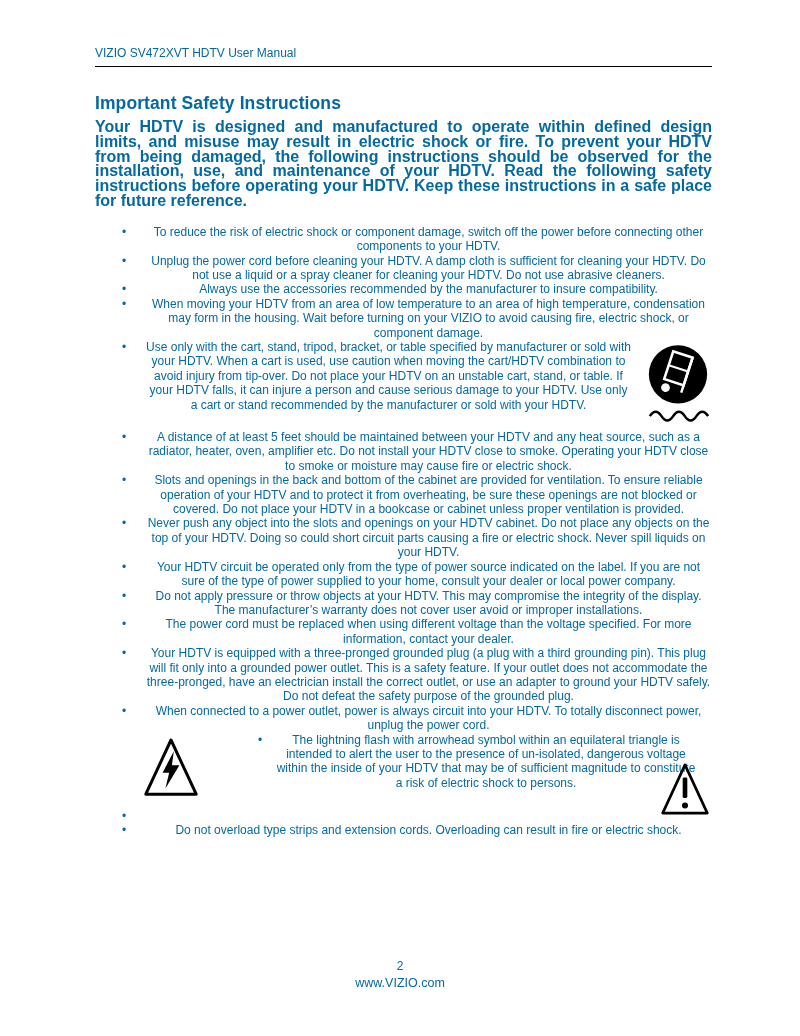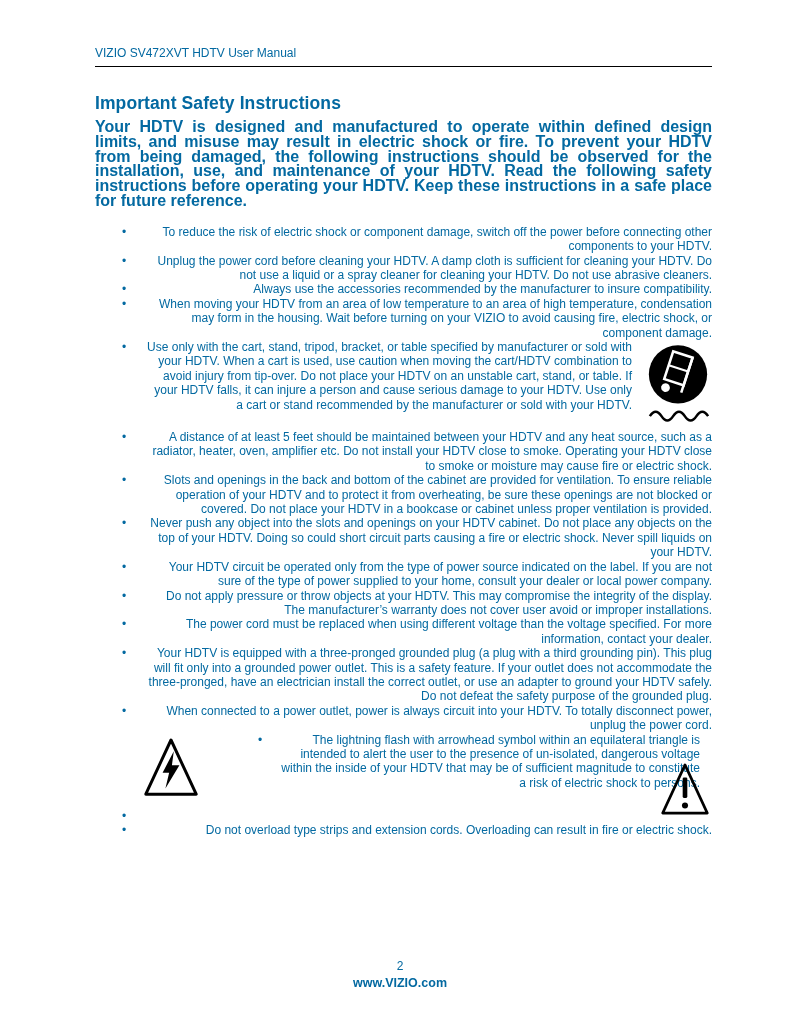--- a/index.html
+++ b/index.html
@@ -7,36 +7,36 @@
     width:800px;height:1036px;margin:0 auto;background:#ffffff;color:#0369a1;
     font-family:"Liberation Sans",sans-serif;position:relative;box-sizing:border-box;
     padding:46px 88px 0 95px;overflow:hidden;
   }
   .header{font-size:12px;padding-bottom:6px;border-bottom:1px solid #000;margin-bottom:26px;}
   .title{font-size:17.5px;font-weight:bold;margin:0 0 6px 0;letter-spacing:.1px;}
   .intro{font-size:16px;font-weight:bold;text-align:justify;line-height:14.8px;margin:0 0 16px 0;}
   .list{margin:0;}
   .bullet{display:flex;font-size:12px;line-height:14.4px;}
   .marker{flex:0 0 23px;padding-left:27px;box-sizing:content-box;text-align:left;}
-  .btext{flex:1;text-align:right;}
+  .btext{flex:1;text-align:center;}
   .b{font-weight:normal;}
   .cart-icon{float:right;width:68px;height:86px;margin:2px 0 2px 12px;}
   .cart-icon svg{width:100%;height:100%;}
   .sub-row{position:relative;padding-left:163px;min-height:76px;}
   .sub-row .bullet{font-size:12px;line-height:14.4px;}
   .sub-row .marker{flex:0 0 14px;padding-left:0;}
   .sub-row .btext{max-width:428px;flex:0 1 auto;}
   .tri-icon{position:absolute;display:block;}
   .tri-icon svg{width:100%;height:100%;}
   .lightning-pos{left:48px;top:2px;width:56px;height:66px;}
   .excl-pos{right:2px;top:26px;width:50px;height:60px;z-index:2;}
   .list-after .bullet:first-child .btext{max-width:500px;}
   .footer{position:absolute;left:0;right:0;bottom:46px;text-align:center;}
   .footer .pnum{font-size:12px;margin-bottom:3px;}
-  .footer .site{font-size:12.5px;font-weight:bold;}
+  .footer .site{font-size:12.5px;font-weight:normal;}
 </style>
 </head>
 <body>
 
 <div class="page">
 
   <div class="header">
     <span>VIZIO SV472XVT HDTV User Manual</span>
   </div>
 

